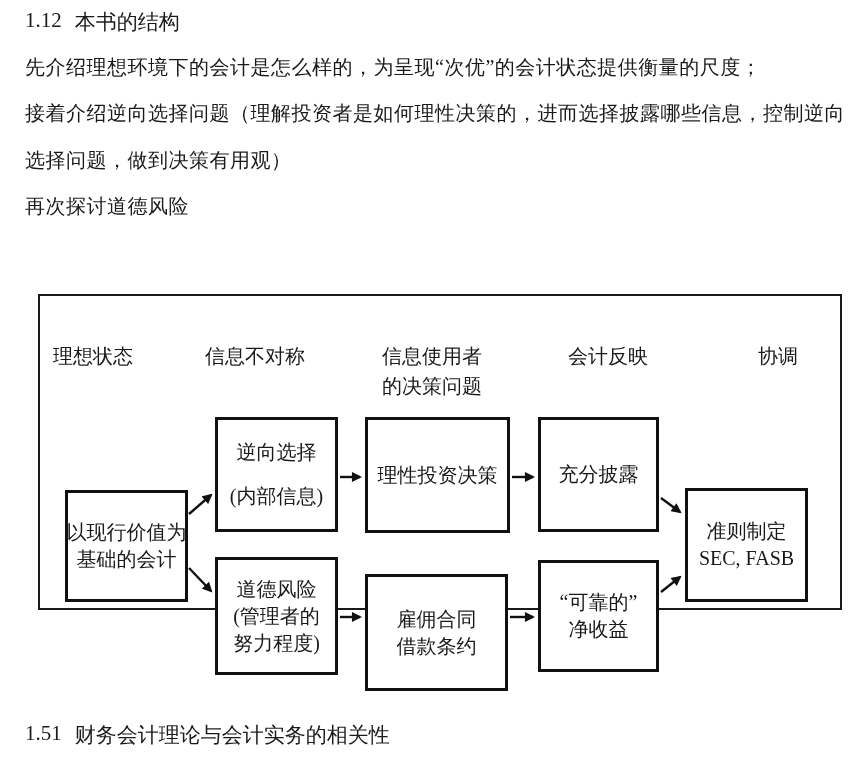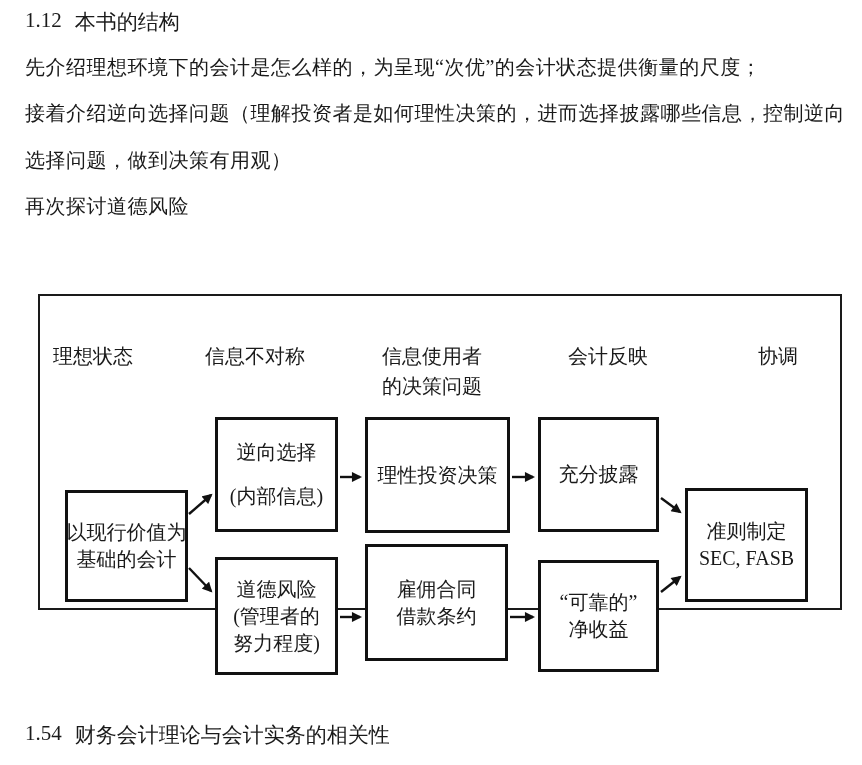--- a/index.html
+++ b/index.html
@@ -75,21 +75,21 @@
   .ch-asym         { left: 165px; top: 45px; }
   .ch-users        { left: 342px; top: 45px; }
   .ch-reflect      { left: 528px; top: 45px; }
   .ch-coord        { left: 718px; top: 45px; }
   
   .b-ideal    { left: 25px;  top: 194px; width: 123px; height: 112px; }
   .b-adverse  { left: 175px; top: 121px; width: 123px; height: 115px; gap: 17px; }
   .b-rational { left: 325px; top: 121px; width: 145px; height: 116px; }
   .b-disclose { left: 498px; top: 121px; width: 121px; height: 115px; }
   .b-moral    { left: 175px; top: 261px; width: 123px; height: 118px; }
-  .b-contract { left: 325px; top: 248px; width: 143px; height: 117px; text-align: right; }
+  .b-contract { left: 325px; top: 278px; width: 143px; height: 117px; text-align: right; }
   .b-reliable { left: 498px; top: 264px; width: 121px; height: 112px; }
   .b-standard { left: 645px; top: 192px; width: 123px; height: 114px; }
 </style>
 </head>
 <body>
 
 <div class="page">
 
   <div class="heading h-top">
     <span>1.12</span>
@@ -163,17 +163,17 @@
       <line x1="472" y1="181" x2="493" y2="181" stroke="#111111" stroke-width="2.4" marker-end="url(#ah)"></line>
       <line x1="621" y1="202" x2="640" y2="216" stroke="#111111" stroke-width="2.4" marker-end="url(#ah)"></line>
       <line x1="300" y1="321" x2="320" y2="321" stroke="#111111" stroke-width="2.4" marker-end="url(#ah)"></line>
       <line x1="470" y1="321" x2="493" y2="321" stroke="#111111" stroke-width="2.4" marker-end="url(#ah)"></line>
       <line x1="621" y1="296" x2="640" y2="281" stroke="#111111" stroke-width="2.4" marker-end="url(#ah)"></line>
     </svg>
 
   </div>
 
   <div class="heading h-bottom">
-    <span>1.54</span>
+    <span>1.51</span>
     <span>财务会计理论与会计实务的相关性</span>
   </div>
 
 </div>
 
 </body></html>

